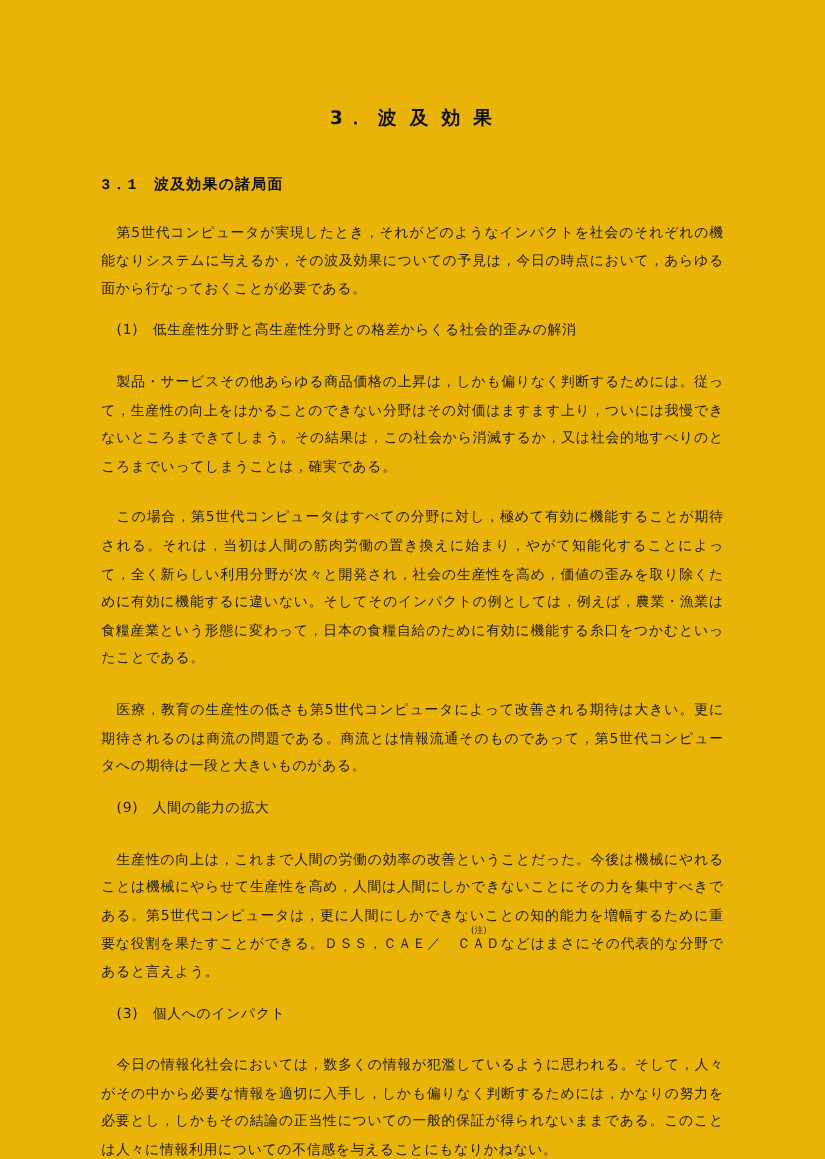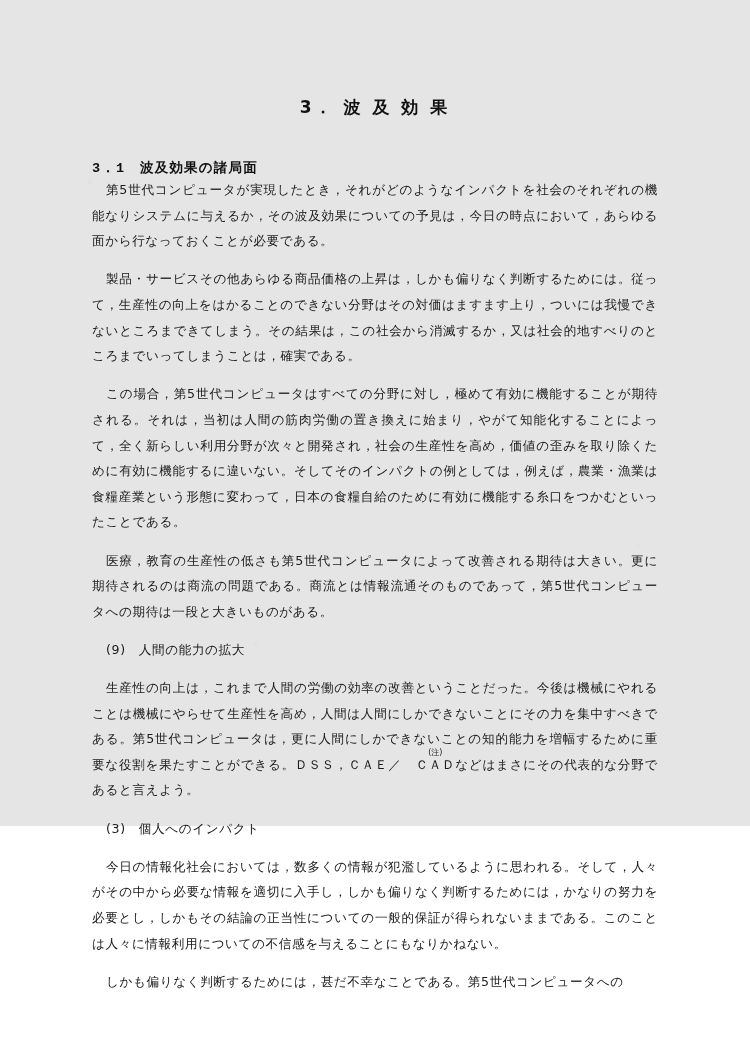--- a/index.html
+++ b/index.html
@@ -12,22 +12,22 @@
     height: 1054px;
     font-family: "DejaVu Sans", sans-serif;
     color: #1a1a1a;
     position: relative;
     overflow: hidden;
   }
   .page {
     position: absolute;
     left: 0; top: 0;
     width: 750px;
-    height: 826px;
-    background: #e5e5e5;
+    height: 1054px;
+    background: #eab308;
   }
   .paper-noise {
     position: absolute;
     inset: 0;
     background:
       radial-gradient(circle at 12% 22%, rgba(0,0,0,0.016) 0 2px, rgba(0,0,0,0) 3px),
       radial-gradient(circle at 63% 41%, rgba(0,0,0,0.014) 0 2px, rgba(0,0,0,0) 3px),
       radial-gradient(circle at 34% 78%, rgba(0,0,0,0.015) 0 2px, rgba(0,0,0,0) 3px),
       radial-gradient(circle at 85% 66%, rgba(0,0,0,0.013) 0 2px, rgba(0,0,0,0) 3px);
     pointer-events: none;
@@ -53,21 +53,21 @@
     letter-spacing: 1.2px;
     margin-top: 40px;
     color: #111;
     font-family: Liberation Mono, monospace;
   }
   .para {
     font-size: 12.6px;
     line-height: 25.6px;
     letter-spacing: 0.6px;
     text-align: justify;
-    margin-top: 0;
+    margin-top: 21px;
     color: #1b1b1b;
   }
   .para.indent {
     text-indent: 14px;
   }
   .subhead {
     font-size: 12.6px;
     line-height: 25.6px;
     letter-spacing: 0.6px;
     margin-top: 3px;
@@ -95,20 +95,21 @@
   <div class="paper-noise"></div>
 
   <div class="content">
 
     <div class="doc-title">3． 波 及 効 果</div>
 
     <div class="section-heading">3．1　波及効果の諸局面</div>
 
     <p class="para indent">第5世代コンピュータが実現したとき，それがどのようなインパクトを社会のそれぞれの機能なりシステムに与えるか，その波及効果についての予見は，今日の時点において，あらゆる面から行なっておくことが必要である。</p>
 
+    <p class="subhead">(1)　低生産性分野と高生産性分野との格差からくる社会的歪みの解消</p>
 
     <p class="para indent">製品・サービスその他あらゆる商品価格の上昇は，しかも偏りなく判断するためには。従って，生産性の向上をはかることのできない分野はその対価はますます上り，ついには我慢できないところまできてしまう。その結果は，この社会から消滅するか，又は社会的地すべりのところまでいってしまうことは，確実である。</p>
 
     <p class="para indent">この場合，第5世代コンピュータはすべての分野に対し，極めて有効に機能することが期待される。それは，当初は人間の筋肉労働の置き換えに始まり，やがて知能化することによって，全く新らしい利用分野が次々と開発され，社会の生産性を高め，価値の歪みを取り除くために有効に機能するに違いない。そしてそのインパクトの例としては，例えば，農業・漁業は食糧産業という形態に変わって，日本の食糧自給のために有効に機能する糸口をつかむといったことである。</p>
 
     <p class="para indent">医療，教育の生産性の低さも第5世代コンピュータによって改善される期待は大きい。更に期待されるのは商流の問題である。商流とは情報流通そのものであって，第5世代コンピュータへの期待は一段と大きいものがある。</p>
 
     <p class="subhead">(9)　人間の能力の拡大</p>
 
     <p class="para indent">生産性の向上は，これまで人間の労働の効率の改善ということだった。今後は機械にやれることは機械にやらせて生産性を高め，人間は人間にしかできないことにその力を集中すべきである。第5世代コンピュータは，更に人間にしかできないことの知的能力を増幅するために重要な役割を果たすことができる。ＤＳＳ，ＣＡＥ／<span class="ruby-holder"><span class="ruby-mark">(注)</span>ＣＡＤ</span>などはまさにその代表的な分野であると言えよう。</p>

